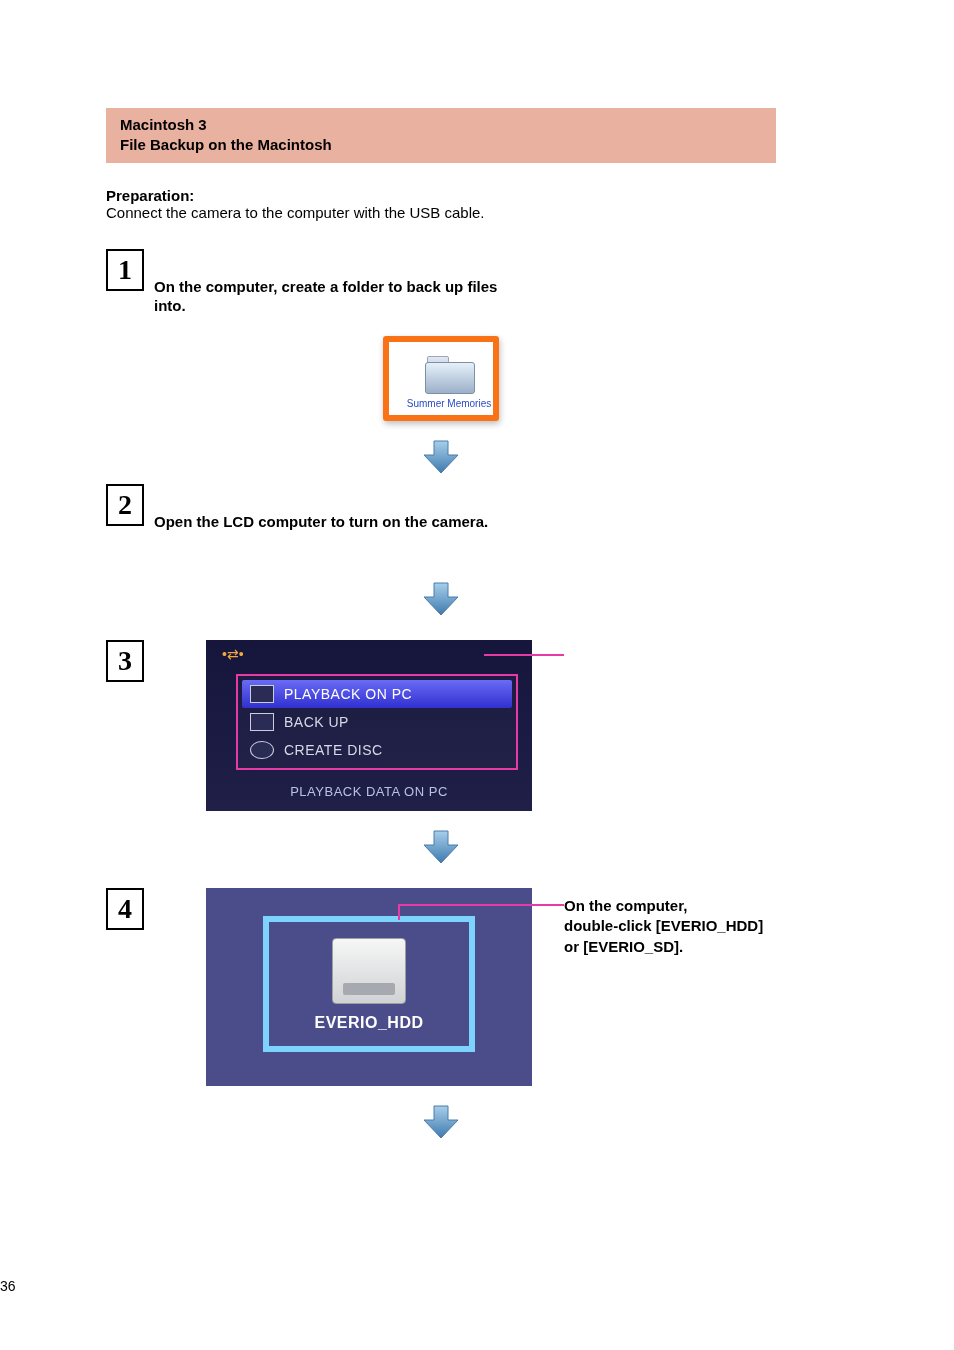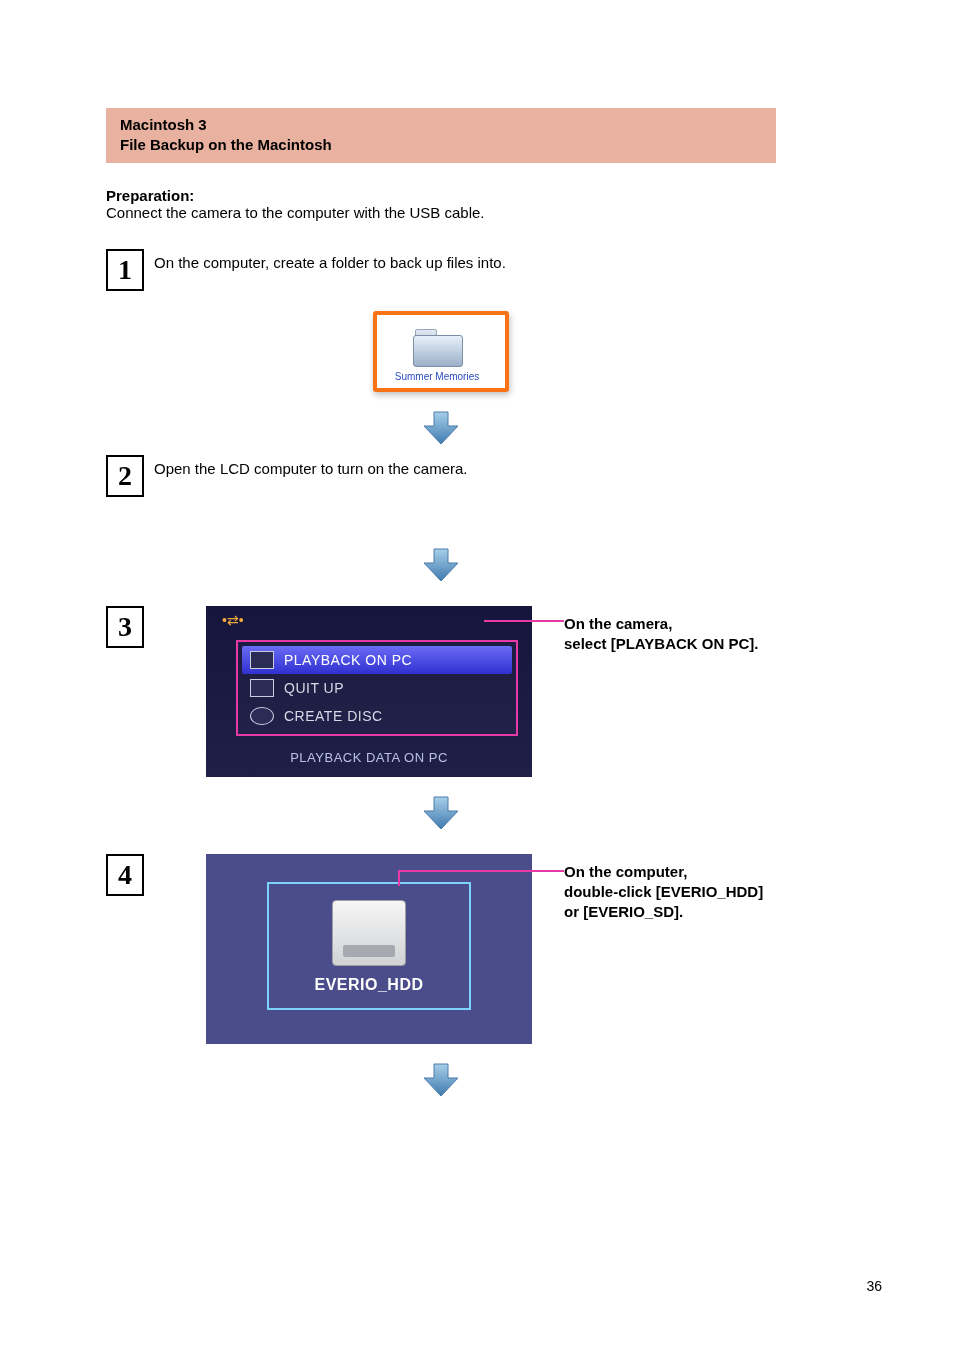--- a/index.html
+++ b/index.html
@@ -23,23 +23,23 @@
     font-weight: bold;
     font-size: 15px;
     line-height: 1.35;
   }
   .prep {
     margin-top: 24px;
     font-size: 15px;
   }
   .pn {
     position: absolute;
-    left: 0; right: 0;
+    left: 0; right: 12px;
     bottom: 56px;
-    text-align: right;
+    text-align: left;
     font-size: 14px;
   }
   
   .step {
     display: flex;
     align-items: flex-start;
     margin-top: 28px;
   }
   .step-num {
     width: 34px;
@@ -48,41 +48,42 @@
     display: flex;
     align-items: center;
     justify-content: center;
     font-family: "Times New Roman", Times, serif;
     font-weight: bold;
     font-size: 28px;
     margin-right: 10px;
     flex: 0 0 auto;
   }
   .step-text {
-    font-weight: normal;
+    font-weight: bold;
     padding-top: 4px;
     max-width: 360px;
     line-height: 1.3;
+    margin-top: 24px;
   }
   .side-note {
     font-weight: bold;
     font-size: 15px;
     line-height: 1.35;
   }
   
   .illus {
     text-align: center;
     margin-top: 20px;
   }
   .folder-box {
     display: inline-block;
     background: #fff;
-    border: 4px solid #f97316;
+    border: 6px solid #f97316;
     border-radius: 3px;
-    padding: 14px 26px 6px 18px;
+    padding: 14px 2px 6px 18px;
     box-shadow: 1px 3px 6px rgba(0,0,0,0.25);
   }
   .folder-icon {
     width: 48px; height: 36px;
     margin: 0 auto 6px auto;
     position: relative;
   }
   .folder-icon .tab {
     position: absolute; top: 0; left: 2px;
     width: 20px; height: 8px;
@@ -177,21 +178,21 @@
   
   .drive-screen {
     width: 326px;
     margin-left: 48px;
     background: #4a4d8a;
     position: relative;
     padding: 28px 0 34px 0;
   }
   .drive-box {
     width: 200px; margin: 0 auto;
-    border: 2px solid #7dd3fc;
+    border: 6px solid #7dd3fc;
     padding: 16px 0 14px 0;
   }
   .drive-icon {
     width: 72px; height: 64px;
     margin: 0 auto 10px auto;
     background: linear-gradient(#f6f6f6,#d0d2d4);
     border: 1px solid #9ca0a5;
     border-radius: 4px;
     position: relative;
   }
@@ -275,35 +276,33 @@
         <div class="camera-top">
           <span class="camera-usb">•⇄•</span>
         </div>
         <div class="menu-box">
           <div class="menu-item selected">
             <span class="mi"></span>
             <span>PLAYBACK ON PC</span>
           </div>
           <div class="menu-item">
             <span class="mi"></span>
-            <span>QUIT UP</span>
+            <span>BACK UP</span>
           </div>
           <div class="menu-item">
             <span class="mi disc"></span>
             <span>CREATE DISC</span>
           </div>
         </div>
         <div class="camera-desc">PLAYBACK DATA ON PC</div>
       </div>
 
       <div class="conn" style="top:14px; left:326px; width:80px; height:2px;"></div>
     </div>
 
-    <div style="margin-left:32px; margin-top:8px; white-space:pre-line;" class="side-note">On the camera,
-select [PLAYBACK ON PC].</div>
   </div>
 
   <div class="arrow-down">
     <svg viewBox="0 0 42 36">
         <path d="M14 2 h14 v14 h10 L21 34 L4 16 h10 Z" fill="url(#g1)" stroke="#4b7bab"></path>
       </svg>
   </div>
 
   <div class="row" style="position:relative;">
     <div class="step-num" style="margin-right:0">4</div>

